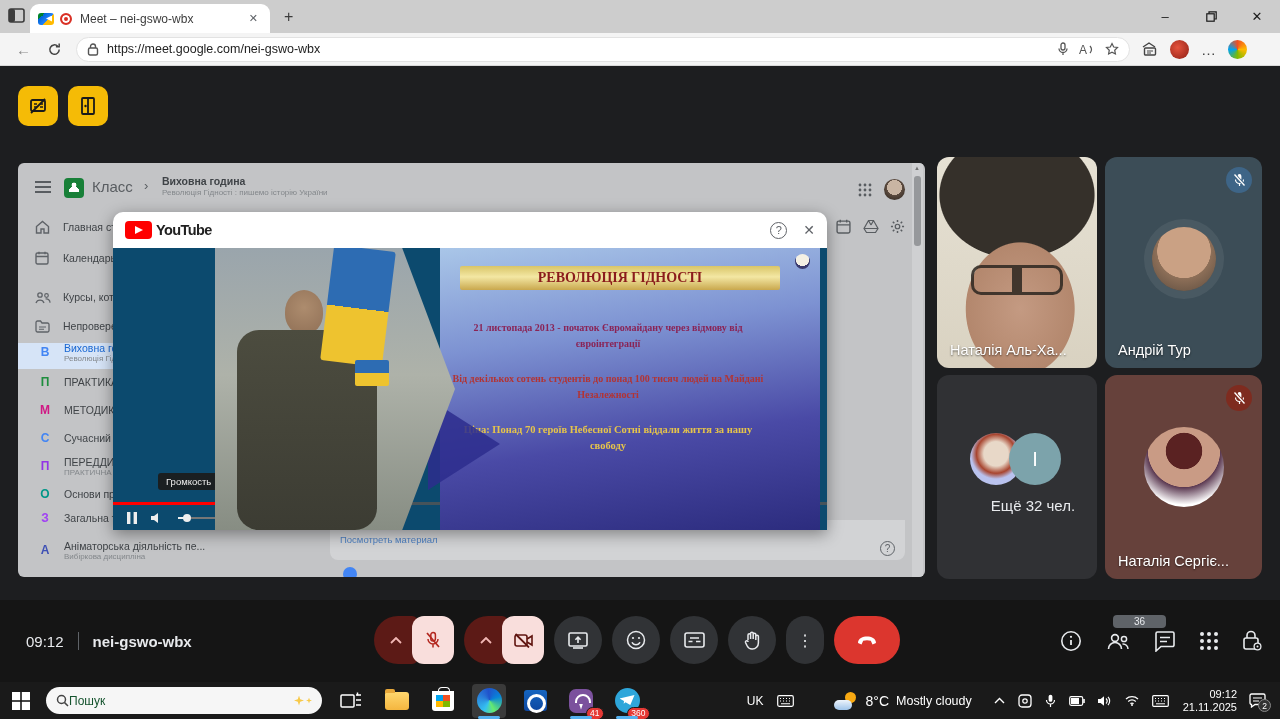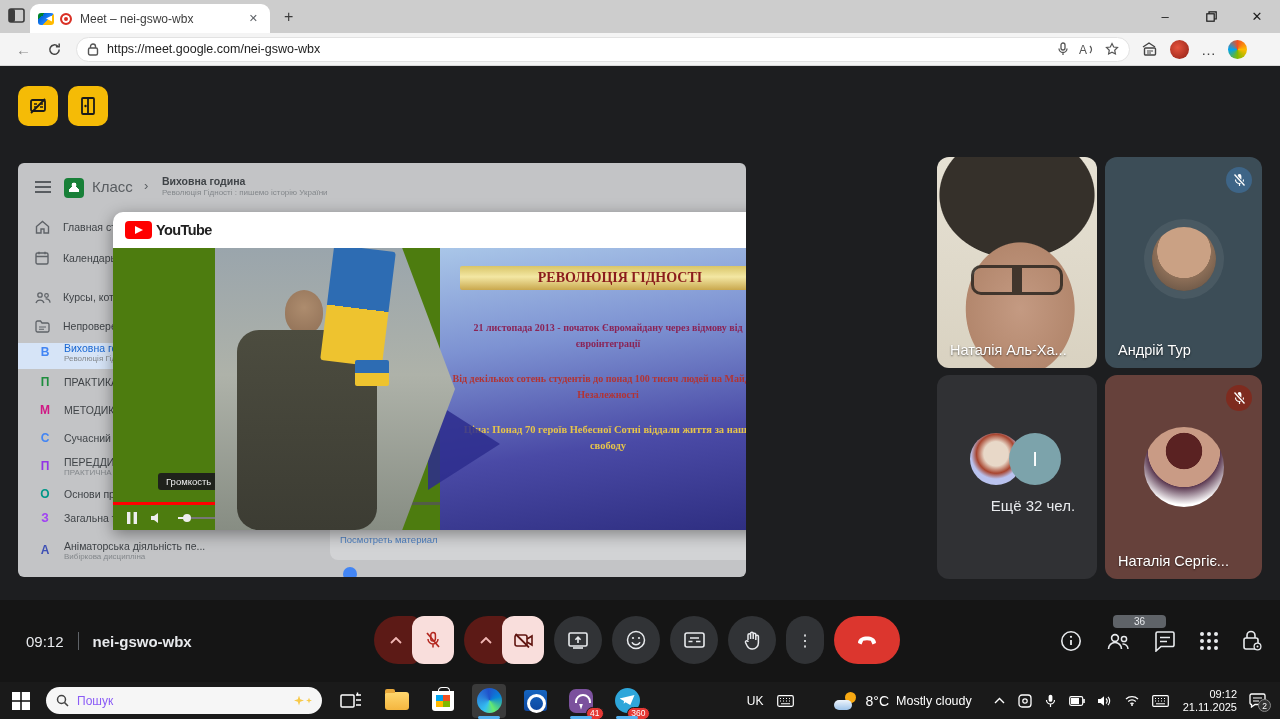--- a/index.html
+++ b/index.html
@@ -46,21 +46,21 @@
   
   .ybtn { width:40px; height:40px; background:#f5bb06; border-radius:10px;
       display:flex; align-items:center; justify-content:center; }
   .presenterpill { left:120px; top:84px; width:810px; height:44px; background:#3a3d3f;
       border-radius:6px; display:flex; align-items:center; padding:0 14px; }
   .pavatar { width:30px; height:30px; border-radius:50%;
       background:radial-gradient(circle at 50% 42%, #cbb6a5 45%, #6b5a4d 46%, #3a3028 75%, #9aa3ac 76%); }
   .pname { color:#e8eaed; font-size:14.5px; margin-left:14px; }
 
   
-  .stage { left:18px; top:163px; width:728px; height:414px; background:#c3c4c6;
+  .stage { left:18px; top:163px; width:907px; height:414px; background:#c3c4c6;
       border-radius:6px; overflow:hidden; }
   .cr-gray { color:#595d61; }
   .crsmall { font-size:10.5px; color:#3f4347; }
   .classicon { width:20px; height:20px; background:#188038; border-radius:4px; position:relative; }
   .classicon:after { content:""; position:absolute; left:5px; top:4px; width:10px; height:10px;
       background:radial-gradient(circle at 50% 30%, #fff 2.4px, transparent 2.6px),
                  radial-gradient(circle at 50% 95%, #fff 5px, transparent 5.2px); }
   .srow { position:absolute; left:0; display:flex; align-items:center; height:24px; width:300px; }
   .sic { width:18px; margin-left:17px; color:#5f6368; flex:none; }
   .sletter { width:18px; margin-left:18px; font-size:12px; font-weight:bold; text-align:center; flex:none; }
@@ -77,21 +77,21 @@
   .bluedot { left:325px; top:404px; width:14px; height:14px; border-radius:50%; background:#4285f4; }
 
   
   .ytmodal { left:95px; top:49px; width:714px; height:318px; background:#fff;
       border-radius:10px 10px 2px 2px; box-shadow:0 4px 16px rgba(0,0,0,.4); }
   .ythead { height:36px; display:flex; align-items:center; padding:0 12px; }
   .ytlogo { width:27px; height:18px; background:#f00; border-radius:4px; position:relative; }
   .ytlogo:after { content:""; position:absolute; left:10px; top:5px;
       border-left:8px solid #fff; border-top:4.5px solid transparent; border-bottom:4.5px solid transparent; }
   .ytword { font-size:14.5px; font-weight:bold; letter-spacing:-0.6px; color:#212121; margin-left:4px; }
-  .ytvideo { position:absolute; left:0; top:36px; width:714px; height:282px; background:#4d7c0f; overflow:hidden; }
+  .ytvideo { position:absolute; left:0; top:36px; width:714px; height:282px; background:#0c4a6e; overflow:hidden; }
   .vcontent { position:absolute; left:102px; top:0; width:605px; height:282px; }
   .photo { position:absolute; left:0; top:0; width:240px; height:282px;
       background:linear-gradient(#9aa5ac 0%, #aeb2a9 45%, #878d83 100%);
       clip-path:polygon(0 0, 78% 0, 100% 50%, 78% 100%, 0 100%); z-index:2; }
   .head { position:absolute; left:70px; top:42px; width:38px; height:44px; border-radius:50% 50% 45% 45%;
       background:radial-gradient(circle at 50% 40%, #ad8c6e, #8f6f55); }
   .bodyarm { position:absolute; left:22px; top:82px; width:140px; height:200px; border-radius:22px;
       background:linear-gradient(#4c4c3f, #3c3c33); }
   .flag { position:absolute; left:112px; top:0px; width:62px; height:116px; transform:rotate(7deg);
       background:linear-gradient(#2d6cb3 52%, #eec32f 52%); z-index:3; border-radius:3px; }
@@ -160,21 +160,21 @@
   .rc { color:#e8eaed; position:relative; }
   .pbadge { position:absolute; top:-16px; left:8px; background:#5f6368; color:#e8eaed;
       font-size:10px; padding:1px 21px; border-radius:4px; }
 
   
   .taskbar { left:0; top:682px; width:1280px; height:37px; background:#1a1a1a;
       display:flex; align-items:center; }
   .startbtn { margin-left:12px; }
   .searchpill { margin-left:16px; width:276px; height:27px; background:#f6f6f6;
       border-radius:14px; display:flex; align-items:center; padding:0 10px; }
-  .searchtxt { font-size:12px; color:#8b5cf6; margin-left:8px; flex:1; }
+  .searchtxt { font-size:12px; color:#14532d; flex:1; }
   .sparkle { width:10px; height:10px; background:#f7c948; clip-path:polygon(50% 0,62% 38%,100% 50%,62% 62%,50% 100%,38% 62%,0 50%,38% 38%); }
   .sparkle.sm { width:6px; height:6px; }
   .tbapp { width:34px; height:34px; margin-left:12px; display:flex; align-items:center;
       justify-content:center; position:relative; border-radius:4px; }
   .tbapp.active { background:#3a3a3a; }
   .runbar { position:absolute; bottom:-1px; left:6px; width:22px; height:3px;
       border-radius:2px; background:#55b1f0; }
   .appbadge { position:absolute; right:-6px; bottom:-2px; background:#e53935; color:#fff;
       font-size:8.5px; padding:0.5px 3.5px; border-radius:7px; border:1px solid #1a1a1a; }
   .folder { width:24px; height:18px; background:linear-gradient(#ffd76e,#f4b63f); border-radius:2px 3px 3px 3px; position:relative; }

